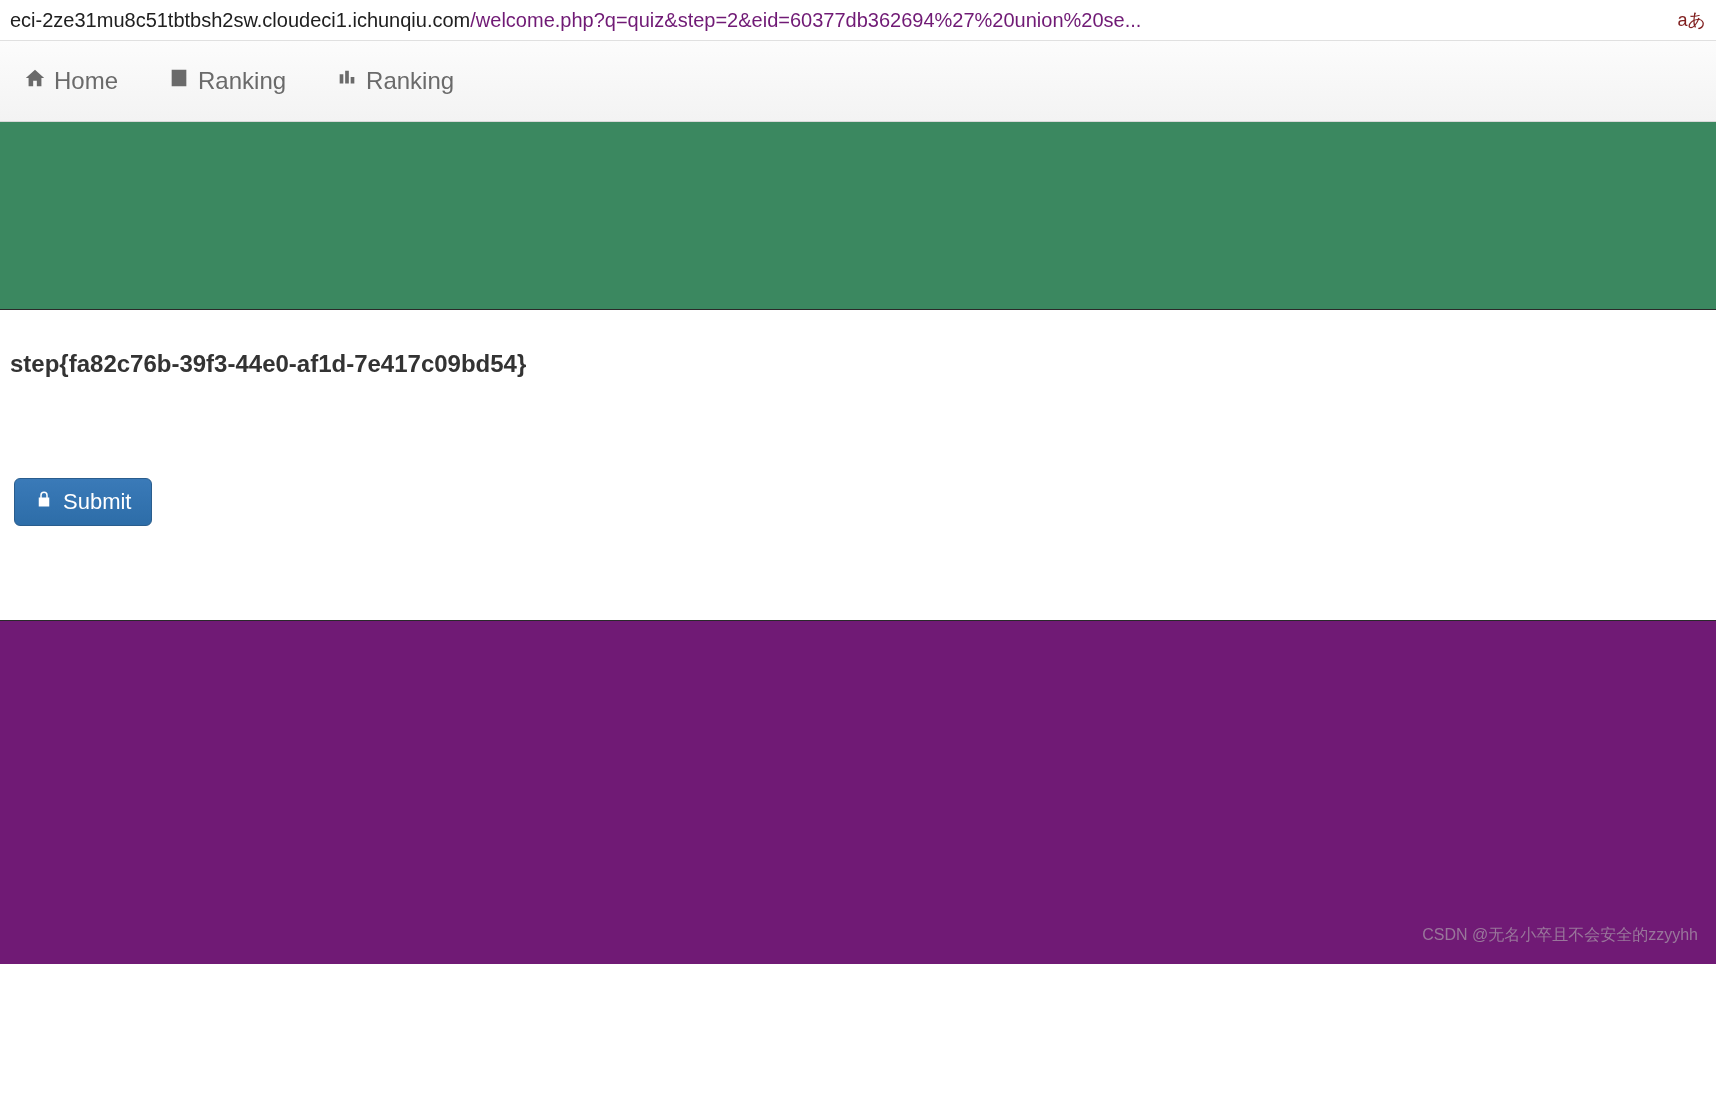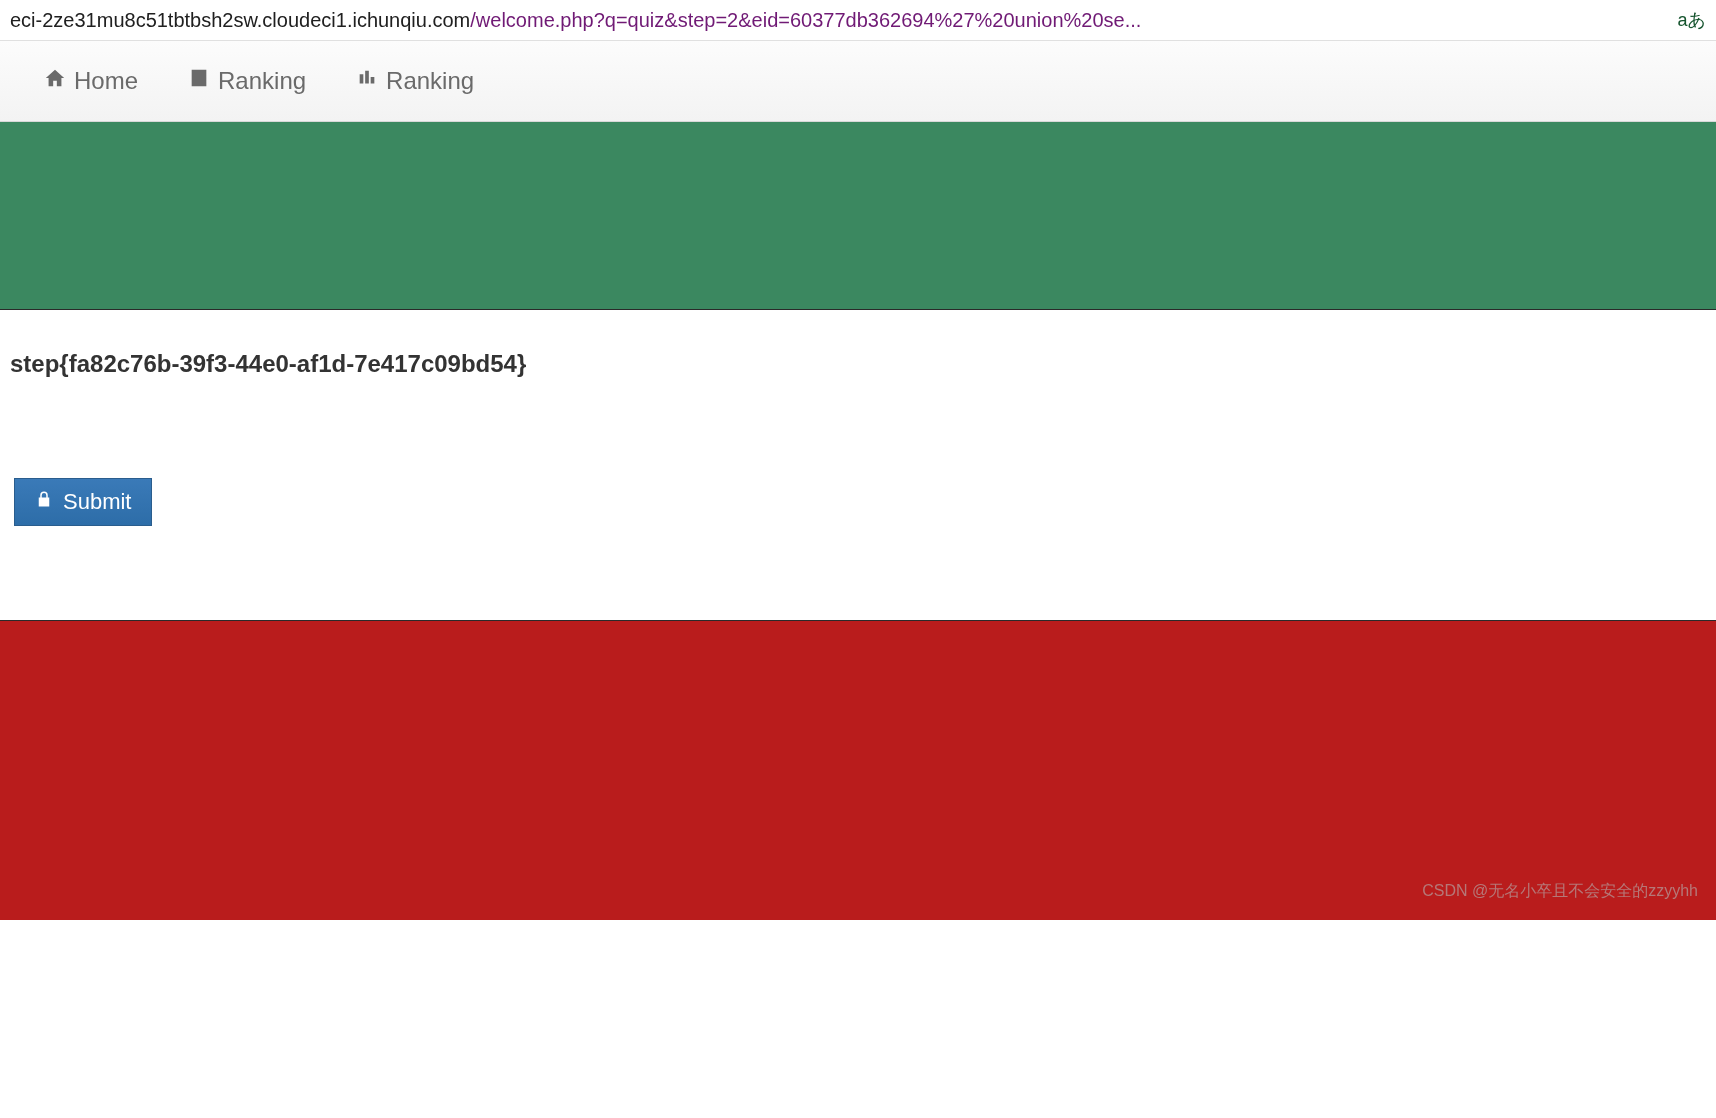--- a/index.html
+++ b/index.html
@@ -28,29 +28,29 @@
     
     .url-path {
       color: #701a75;
       flex: 1;
       white-space: nowrap;
       overflow: hidden;
       text-overflow: ellipsis;
     }
     
     .url-translate {
-      color: #14532d;
+      color: #7f1d1d;
       font-size: 18px;
       margin-left: 12px;
     }
     
     .nav-bar {
       background: linear-gradient(to bottom, #fcfcfc, #f3f3f3);
       border-bottom: 1px solid #d8d8d8;
-      padding: 26px 44px;
+      padding: 26px 24px;
       display: flex;
       gap: 50px;
     }
     
     .nav-item {
       display: flex;
       align-items: center;
       gap: 8px;
       color: #6a6a6a;
       font-size: 24px;
@@ -88,37 +88,37 @@
       color: #333333;
       margin-bottom: 100px;
     }
     
     .submit-button {
       display: inline-flex;
       align-items: center;
       gap: 10px;
       background: linear-gradient(to bottom, #3a7ab8, #2d6da8);
       border: 1px solid #2a5d8d;
-      border-radius: 0;
+      border-radius: 6px;
       color: #ffffff;
       font-size: 22px;
       padding: 10px 20px;
       cursor: pointer;
       margin-left: 4px;
     }
     
     .submit-button svg {
       width: 18px;
       height: 20px;
       fill: #ffffff;
     }
     
     .bottom-green {
-      background: #b91c1c;
-      height: 300px;
+      background: #701a75;
+      height: 344px;
       border-top: 1px solid #2a2a2a;
       position: relative;
     }
     
     .watermark {
       position: absolute;
       bottom: 18px;
       right: 18px;
       color: rgba(180, 180, 180, 0.6);
       font-size: 16px;

